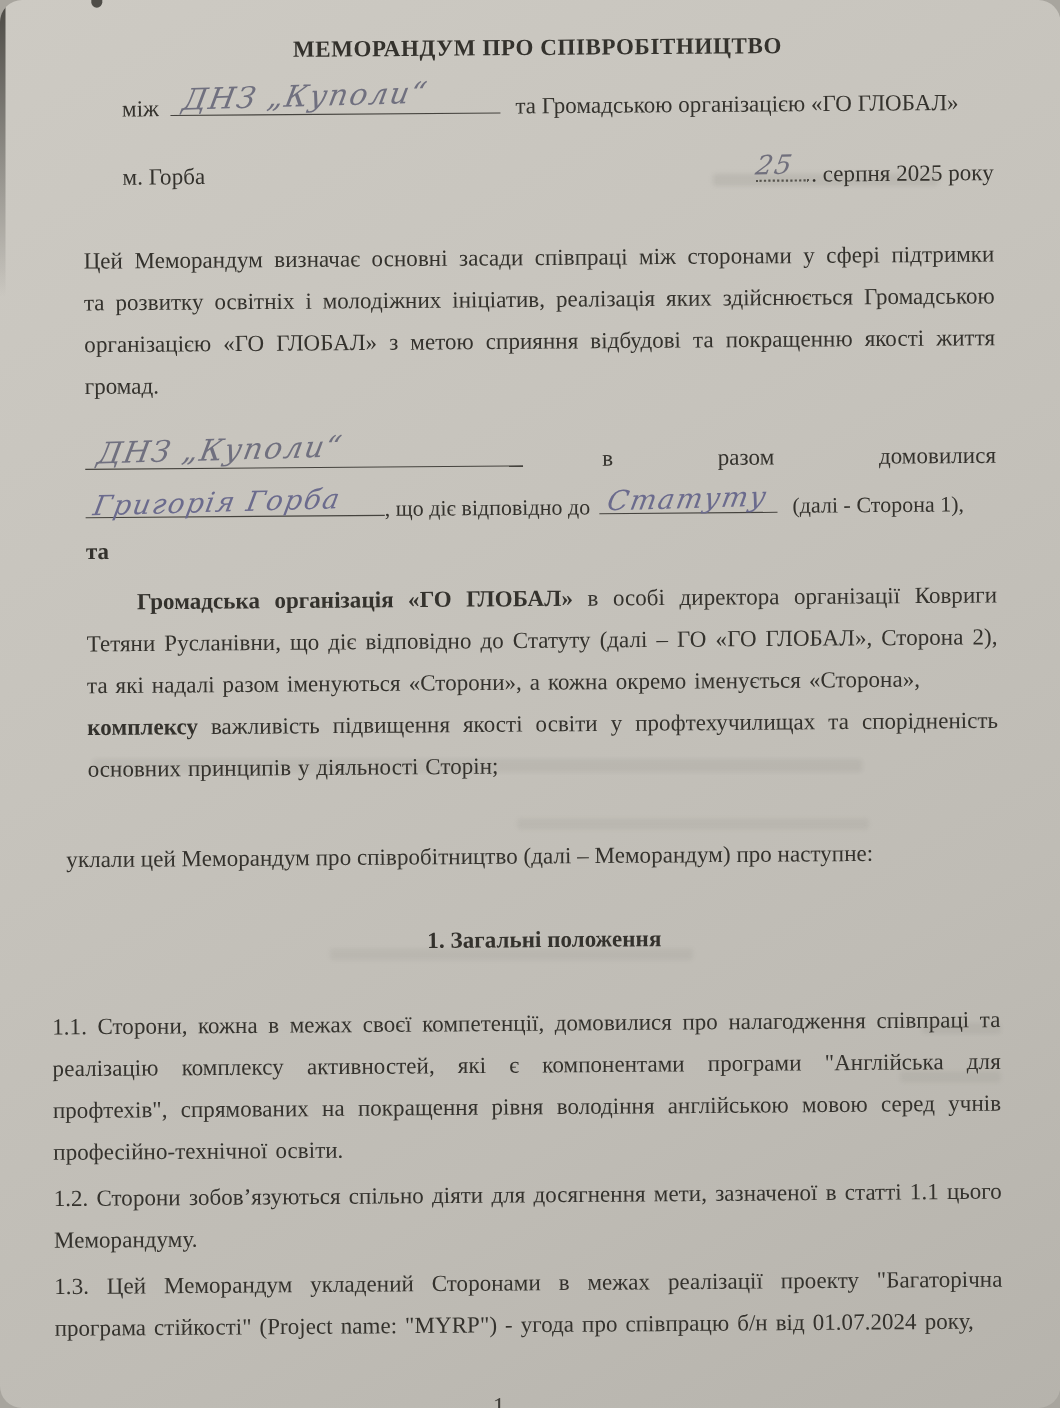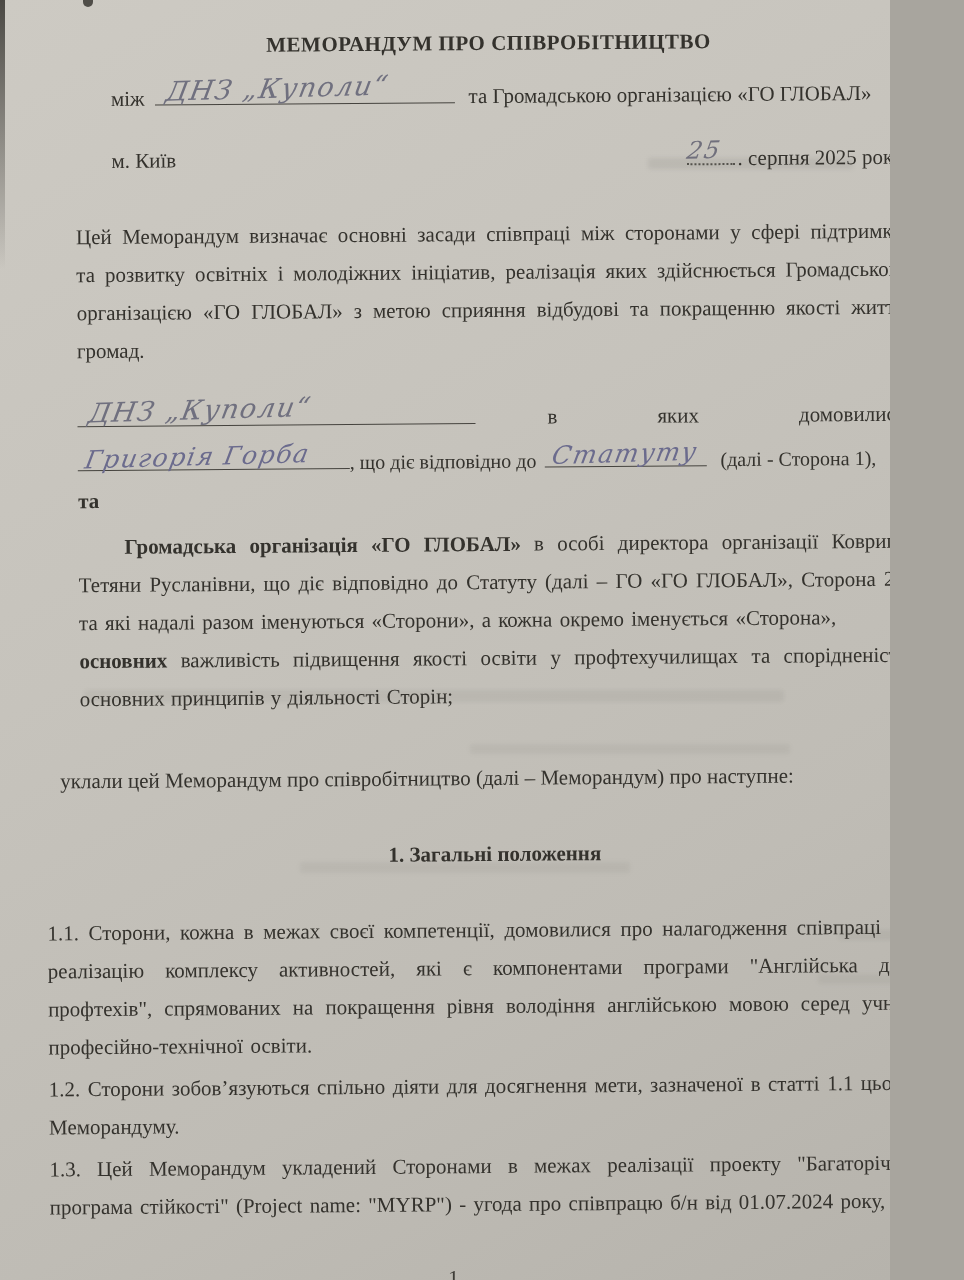--- a/index.html
+++ b/index.html
@@ -2,23 +2,24 @@
 <html><head>
 <meta charset="utf-8">
 <style>
   html,body{margin:0;padding:0;}
   body{
     width:964px;height:1280px;overflow:hidden;
     background:#a8a59e;
     font-family:"Liberation Serif", serif;
   }
   .page{
-    position:relative;width:890px;height:1280px;overflow:hidden;
+    position:relative;width:964px;height:1280px;overflow:hidden;
     background:linear-gradient(150deg,#cdcac3 0%,#c6c3bc 40%,#bfbcb5 72%,#b6b3ac 100%);
     color:#34322d;
+    border-radius:20px;
   }
   
   .edge-left{position:absolute;left:0;top:0;width:5px;height:270px;
     background:linear-gradient(to bottom,#4a4843,rgba(74,72,67,0));}
   .corner-mark{position:absolute;left:83px;top:0;width:10px;height:7px;
     background:#4f4d48;border-radius:0 0 5px 5px;}
   .ghost{position:absolute;background:rgba(108,106,99,0.13);filter:blur(2px);border-radius:3px;}
   .g1{left:648px;top:158px;width:205px;height:11px;}
   .g2{left:84px;top:690px;width:700px;height:12px;opacity:.8;}
   .g3{left:470px;top:744px;width:320px;height:10px;opacity:.7;}
@@ -100,58 +101,58 @@
 
     <div class="row parties">
       <span class="w">між</span>
       <span class="blank blank-top">
         <span class="hw hw1">ДНЗ „Куполи“</span>
       </span>
       <span class="w suffix">та Громадською організацією «ГО ГЛОБАЛ»</span>
     </div>
 
     <div class="dateline">
-      <span>м. Київ</span>
+      <span>м. Горба</span>
       <span class="date-right">
         <span class="dotted">
           <span class="hw hw-day">25</span>
         </span>
         <span>. серпня 2025 року</span>
       </span>
     </div>
 
     <p class="para intro">Цей Меморандум визначає основні засади співпраці між сторонами у сфері підтримки та розвитку освітніх і молодіжних ініціатив, реалізація яких здійснюється Громадською організацією «ГО ГЛОБАЛ» з метою сприяння відбудові та покращенню якості життя громад.</p>
 
     <div class="row p1a">
       <span class="blank blank1">
         <span class="hw hw1">ДНЗ „Куполи“</span>
       </span>
       <span class="spread">
         <span>в</span>
-        <span>яких</span>
+        <span>разом</span>
         <span>домовилися</span>
       </span>
     </div>
 
     <div class="row p1b">
       <span class="blank blank2">
         <span class="hw hw2">Григорія Горба</span>
       </span>
       <span class="w">, що діє відповідно до</span>
       <span class="blank blank3">
         <span class="hw hw2">Статуту</span>
       </span>
       <span class="w tail">(далі - Сторона 1),</span>
     </div>
 
     <div class="conj">та</div>
 
     <p class="para party2"><span class="bold">Громадська організація «ГО ГЛОБАЛ»</span><span> в особі директора організації Ковриги Тетяни Русланівни, що діє відповідно до Статуту (далі – ГО «ГО ГЛОБАЛ», Сторона 2), та які надалі разом іменуються «Сторони», а кожна окремо іменується «Сторона»,</span></p>
 
-    <p class="para recital"><span class="bold">основних</span><span> важливість підвищення якості освіти у профтехучилищах та спорідненість основних принципів у діяльності Сторін;</span></p>
+    <p class="para recital"><span class="bold">комплексу</span><span> важливість підвищення якості освіти у профтехучилищах та спорідненість основних принципів у діяльності Сторін;</span></p>
 
     <p class="para conclusion">уклали цей Меморандум про співробітництво (далі – Меморандум) про наступне:</p>
 
     <div class="heading">1. Загальні положення</div>
 
     <div class="clauses">
       <p class="para clause">1.1. Сторони, кожна в межах своєї компетенції, домовилися про налагодження співпраці та реалізацію комплексу активностей, які є компонентами програми "Англійська для профтехів", спрямованих на покращення рівня володіння англійською мовою серед учнів професійно-технічної освіти.</p>
       <p class="para clause">1.2. Сторони зобов’язуються спільно діяти для досягнення мети, зазначеної в статті 1.1 цього Меморандуму.</p>
       <p class="para clause">1.3. Цей Меморандум укладений Сторонами в межах реалізації проекту "Багаторічна програма стійкості" (Project name: "MYRP") - угода про співпрацю б/н від 01.07.2024 року,</p>
     </div>

